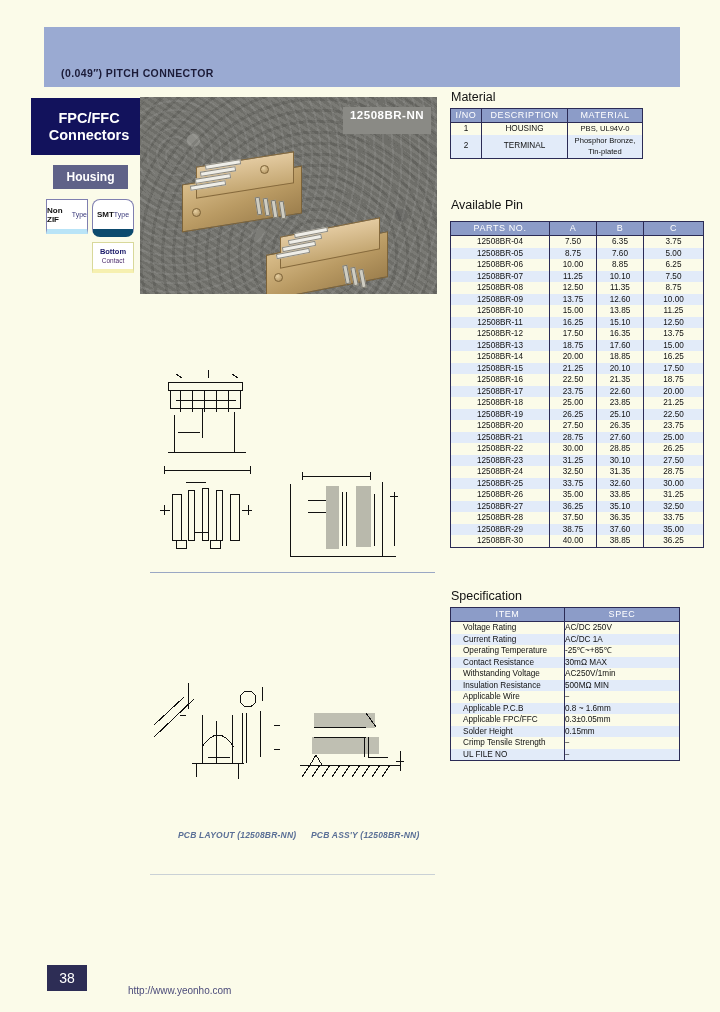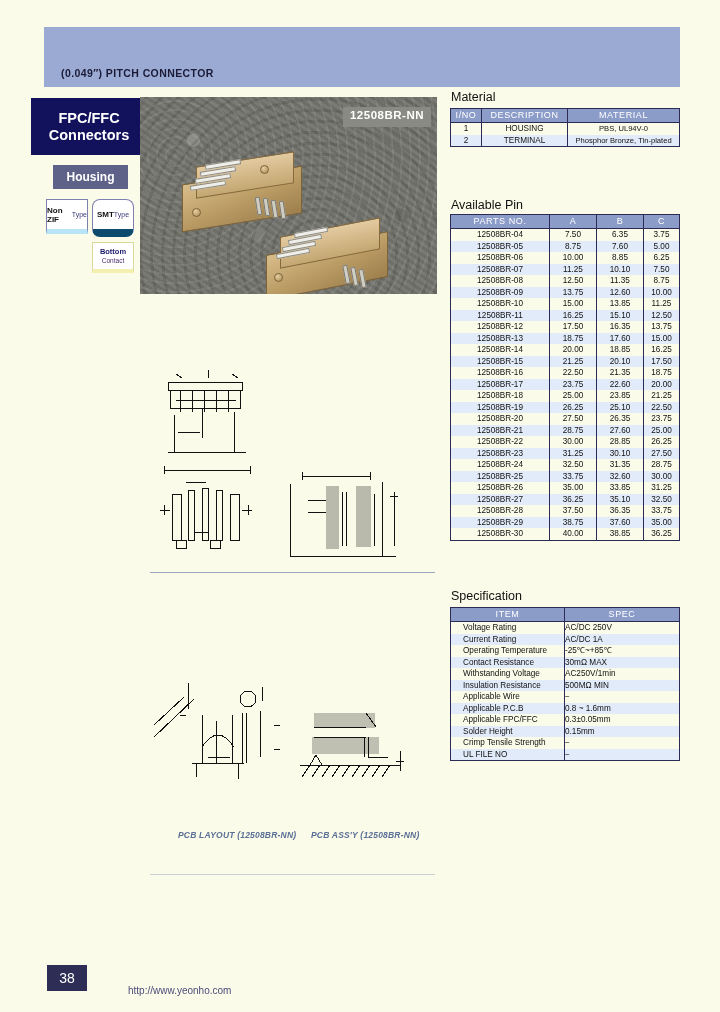--- a/index.html
+++ b/index.html
@@ -77,21 +77,21 @@
   .photo .grain{
     position:absolute;inset:0;
     background:
       repeating-radial-gradient(circle at 12% 30%, rgba(255,255,255,.07) 0 2px, transparent 2px 9px),
       repeating-radial-gradient(circle at 60% 80%, rgba(0,0,0,.10) 0 3px, transparent 3px 11px);
   }
   .plabel{
     position:absolute;right:6px;top:10px;
     background:#8a8a85;color:#fff;
     font-size:11.5px;font-weight:bold;letter-spacing:0.5px;
-    padding:2px 7px 6px 7px;
+    padding:2px 7px 13px 7px;
   }
   
   .conn{position:absolute;}
   .conn .body{
     position:absolute;
     background:linear-gradient(165deg,#d9bd8a,#b99a63 55%,#9d7f4d);
     border:1px solid #7d6338;
   }
   .conn .top{
     position:absolute;
@@ -211,21 +211,21 @@
       <div class="pind" style="left:86px;top:50px;width:3px;height:17px;transform:rotate(-11deg);"></div>
       <div class="pind" style="left:94px;top:52px;width:3px;height:17px;transform:rotate(-11deg);"></div>
       <div class="pind" style="left:102px;top:54px;width:3px;height:17px;transform:rotate(-11deg);"></div>
       <div class="boss" style="left:16px;top:58px;width:7px;height:7px;"></div>
     </div>
 
     <div class="plabel">12508BR-NN</div>
   </div>
 
   <div class="sectitle" style="left:451px;top:90px;">Material</div>
-  <table class="matTable" style="left:450px;top:108px;width:230px;border-radius:19px;">
+  <table class="matTable" style="left:450px;top:108px;width:193px;border-radius:19px;">
     <thead>
       <tr>
         <th style="width:30px">I/NO</th>
         <th style="width:85px">DESCRIPTION</th>
         <th>MATERIAL</th>
       </tr>
     </thead>
     <tbody>
       <tr class="odd">
         <td>1</td>
@@ -234,21 +234,21 @@
       </tr>
       <tr class="even last">
         <td>2</td>
         <td class="desc">TERMINAL</td>
         <td class="mat">Phosphor Bronze, Tin-plated</td>
       </tr>
     </tbody>
   </table>
 
   <div class="sectitle" style="left:451px;top:198px;">Available Pin</div>
-  <table id="pinTable" style="left:450px;top:214px;width:230px;">
+  <table id="pinTable" style="left:450px;top:221px;width:254px;">
     <thead>
       <tr>
         <th style="width:98px">PARTS NO.</th>
         <th style="width:46px">A</th>
         <th style="width:46px">B</th>
         <th>C</th>
       </tr>
     </thead>
     <tbody>
         <tr class="odd">

